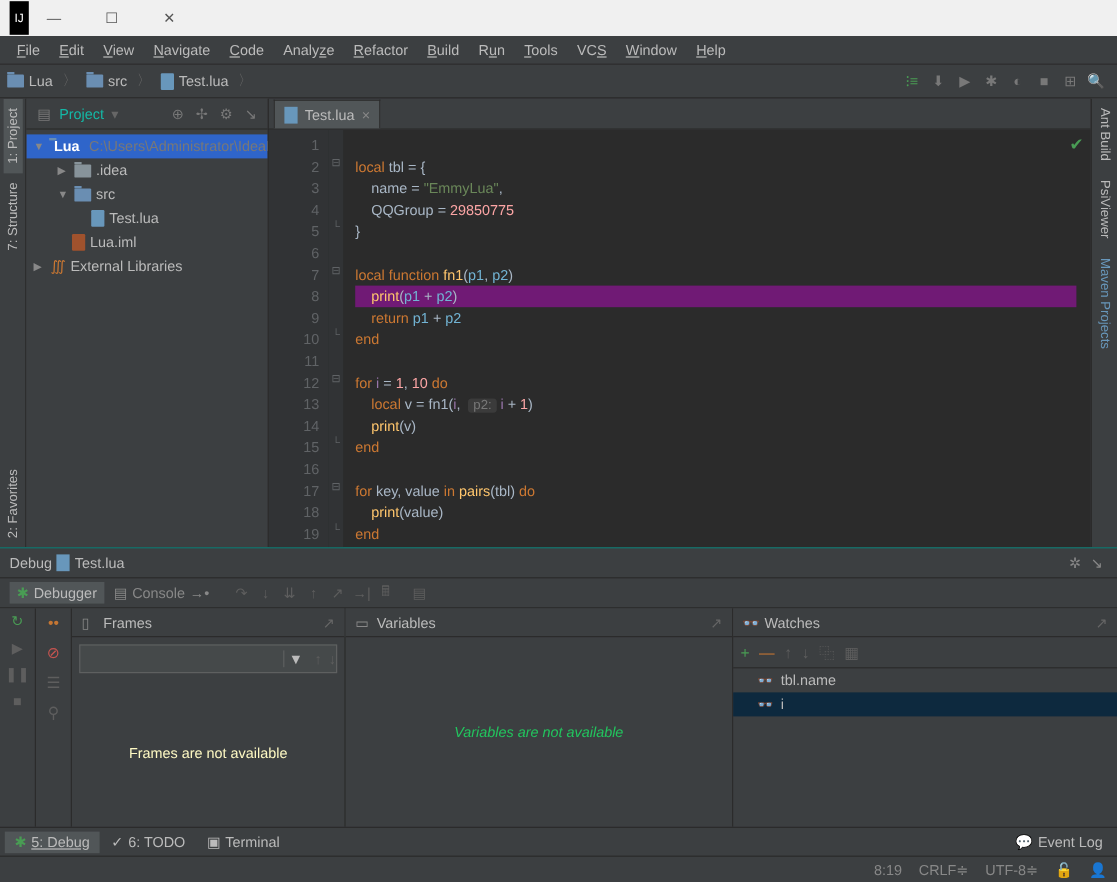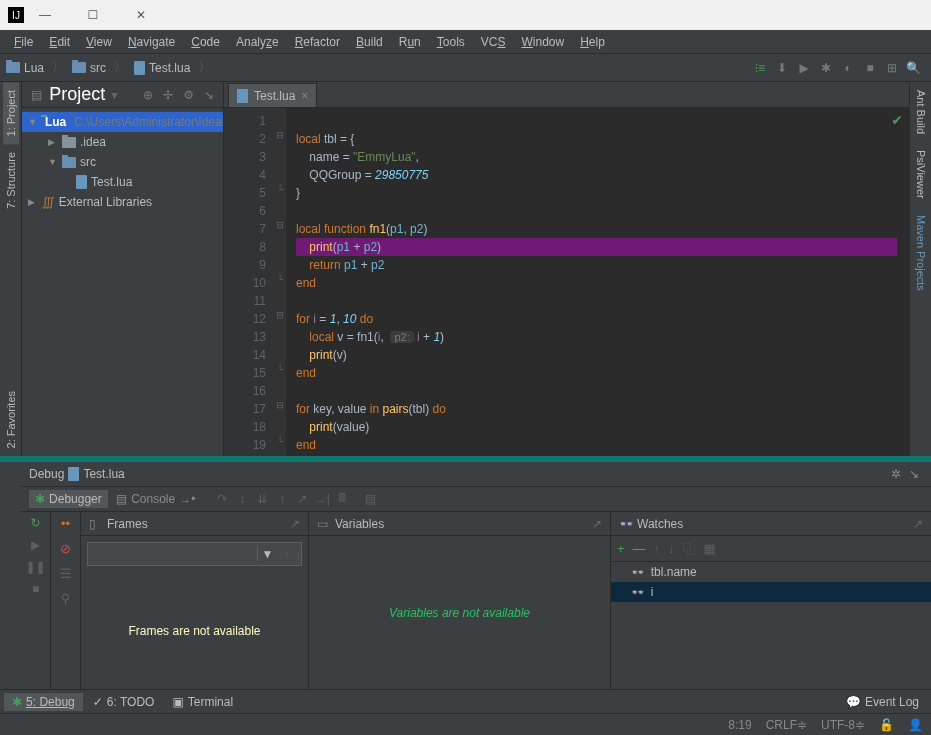--- a/index.html
+++ b/index.html
@@ -1,18 +1,18 @@
 <!DOCTYPE html>
 <html><head>
 <meta charset="utf-8">
 <style>
 * { margin:0; padding:0; box-sizing:border-box; font-family:"Segoe UI",Tahoma,sans-serif; font-size:12px; }
 body { background:#3c3f41; color:#bbbbbb; width:931px; height:735px; overflow:hidden; display:flex; flex-direction:column; }
 .titlebar { height:30px; background:#f0f0f0; color:#555; display:flex; align-items:center; padding:0 8px; }
-.titlebar .ticon { width:16px; height:16px; background:#000; color:#fff; display:inline-flex; align-items:center; justify-content:center; margin-right:6px; font-size:10px; }
+.titlebar .ticon { width:16px; height:28px; background:#000; color:#fff; display:inline-flex; align-items:center; justify-content:center; margin-right:6px; font-size:10px; }
 .titlebar .title { flex:1; font-size:12px; }
 .winbtns { display:flex; gap:18px; margin-right:4px; }
 .winbtns span { width:30px; text-align:center; color:#555; cursor:pointer; }
 .menubar { height:24px; background:#3c3f41; display:flex; align-items:center; padding:0 6px; border-bottom:1px solid #2b2b2b; }
 .menubar span { padding:0 8px; color:#bbb; cursor:pointer; }
 .menubar span u { text-decoration:underline; }
 .navbar { height:28px; background:#3c3f41; display:flex; align-items:center; padding:0 6px; border-bottom:1px solid #2b2b2b; }
 .navbar .crumb { display:flex; align-items:center; gap:4px; color:#bbb; }
 .navbar .folder-ico { width:14px; height:11px; background:#6a8eb2; border-radius:1px; display:inline-block; position:relative; }
 .navbar .folder-ico::before { content:''; position:absolute; top:-2px; left:0; width:6px; height:2px; background:#6a8eb2; }
@@ -22,21 +22,21 @@
 .navbar .spacer { flex:1; }
 .navbar .rbtn { width:22px; height:22px; display:inline-flex; align-items:center; justify-content:center; color:#787878; cursor:pointer; }
 .main { flex:1; display:flex; overflow:hidden; }
 .leftstrip { width:22px; background:#3c3f41; border-right:1px solid #2b2b2b; display:flex; flex-direction:column; align-items:center; }
 .leftstrip .tab { writing-mode:vertical-rl; transform:rotate(180deg); padding:8px 2px; color:#bbb; font-size:11px; cursor:pointer; }
 .leftstrip .tab.active { background:#515658; }
 .rightstrip { width:22px; background:#3c3f41; border-left:1px solid #2b2b2b; display:flex; flex-direction:column; align-items:center; }
 .rightstrip .tab { writing-mode:vertical-rl; padding:8px 2px; color:#bbb; font-size:11px; cursor:pointer; }
 .projpanel { width:202px; background:#3c3f41; border-right:1px solid #2b2b2b; display:flex; flex-direction:column; }
 .projhead { height:26px; display:flex; align-items:center; padding:0 6px; border-bottom:1px solid #2b2b2b; gap:4px; }
-.projhead .ptitle { font-size:18px; color:#ffffff; }
+.projhead .ptitle { font-size:12px; color:#14b8a6; }
 .projhead .picon { color:#787878; cursor:pointer; padding:0 3px; }
 .tree { padding:4px 0; overflow:hidden; }
 .tree .node { display:flex; align-items:center; height:20px; padding-left:6px; cursor:pointer; gap:4px; white-space:nowrap; }
 .tree .node.sel { background:#2f65ca; color:#fff; }
 .tree .arrow { width:10px; color:#888; font-size:9px; }
 .tree .folder-ico { width:14px; height:11px; background:#87939a; border-radius:1px; display:inline-block; position:relative; }
 .tree .folder-ico.blue { background:#6a8eb2; }
 .tree .folder-ico::before { content:''; position:absolute; top:-2px; left:0; width:6px; height:2px; background:inherit; }
 .tree .file-ico { width:11px; height:14px; background:#6897bb; display:inline-block; border-radius:1px; }
 .tree .iml-ico { width:11px; height:14px; background:#a0522d; display:inline-block; border-radius:1px; }
@@ -51,27 +51,27 @@
 .code { flex:1; display:flex; font-family:Consolas,monospace; font-size:14px; overflow:hidden; position:relative; }
 .gutter { width:50px; background:#313335; text-align:right; padding:4px 8px 0 0; color:#606366; line-height:18px; }
 .gutter div { height:18px; }
 .fold { width:12px; background:#313335; padding-top:4px; }
 .fold div { height:18px; color:#606366; font-size:9px; text-align:center; }
 .lines { flex:1; padding:4px 12px 0 10px; line-height:18px; white-space:pre; color:#a9b7c6; position:relative; }
 .lines .ln { height:18px; }
 .lines .ln.hl { background:#701a75; }
 .kw { color:#cc7832; }
 .str { color:#6a8759; }
-.num { color:#7dd3fc;font-style:italic; }
+.num { color:#fca5a5; }
 .fn { color:#ffc66d; }
 .par { color:#72b4d4; }
 .id { color:#9876aa; }
 .hint { background:#3b3b3b; color:#787878; padding:0 4px; border-radius:3px; font-size:11px; }
 .check { position:absolute; top:4px; right:6px; color:#499c54; font-size:14px; }
-.debugpanel { height:233px; background:#3c3f41; border-top:6px solid #0f766e; display:flex; flex-direction:column;padding-left:21px; }
+.debugpanel { height:233px; background:#3c3f41; border-top:1px solid #0f766e; display:flex; flex-direction:column; }
 .dbghead { height:24px; display:flex; align-items:center; padding:0 8px; }
 .dbghead .file-ico { width:11px; height:14px; background:#6897bb; display:inline-block; margin:0 4px; }
 .dbghead .spacer { flex:1; }
 .dbghead .gear { color:#888; cursor:pointer; padding:0 4px; }
 .dbgtoolbar { height:26px; background:#3c3f41; display:flex; align-items:center; padding:0 8px; border-top:1px solid #2b2b2b; border-bottom:1px solid #2b2b2b; gap:2px; }
 .dbgtoolbar .tbtn { padding:2px 6px; color:#888; cursor:pointer; display:flex; align-items:center; gap:4px; }
 .dbgtoolbar .tbtn.active { background:#515658; color:#bbb; }
 .dbgtoolbar .tbtn .bug { color:#499c54; }
 .dbgtoolbar .tbico { width:18px; height:18px; display:inline-flex; align-items:center; justify-content:center; color:#5e5e5e; cursor:pointer; }
 .dbgbody { flex:1; display:flex; }
@@ -198,20 +198,25 @@
         <span class="arrow">▼</span>
         <span class="folder-ico blue"></span>
         <span>src</span>
       </div>
       <div class="node">
         <span class="indent" style="width:44px"></span>
         <span class="file-ico"></span>
         <span>Test.lua</span>
       </div>
       <div class="node">
+        <span class="indent" style="width:28px"></span>
+        <span class="iml-ico"></span>
+        <span>Lua.iml</span>
+      </div>
+      <div class="node">
         <span class="arrow">▶</span>
         <span class="lib-ico">∭</span>
         <span>External Libraries</span>
       </div>
     </div>
   </div>
 
   <div class="editor">
     <div class="edtabs">
       <div class="edtab">

